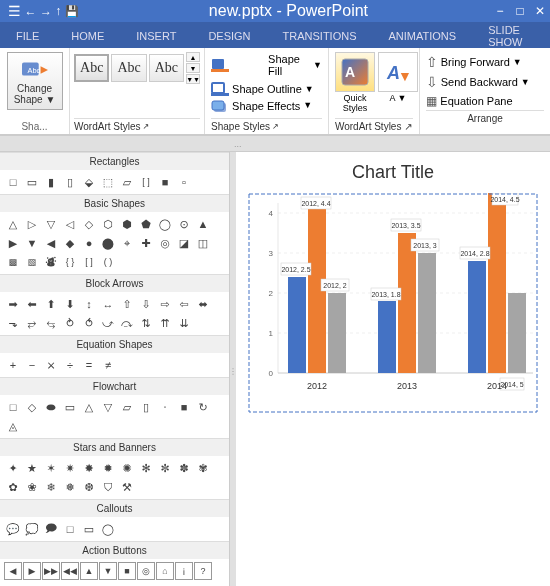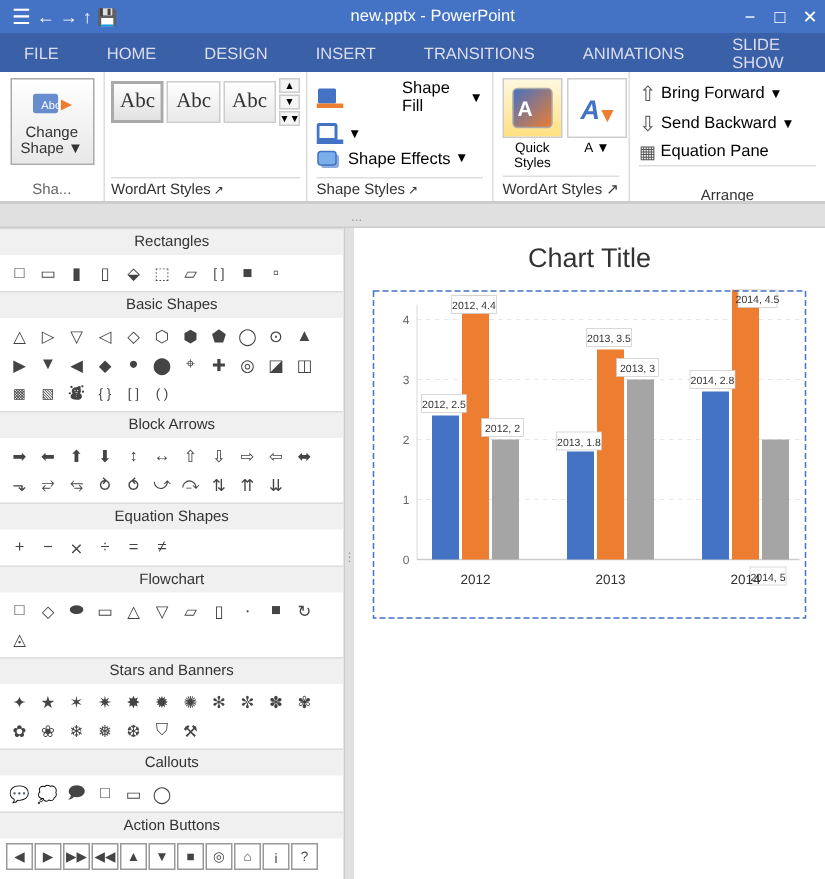--- a/index.html
+++ b/index.html
@@ -157,21 +157,21 @@
     }
     .top-row {
       display: flex;
       background: #4472c4;
       height: 22px;
     }
     .app-title {
       flex: 1;
       text-align: center;
       color: #fff;
-      font-size: 11px;
+      font-size: 16px;
       line-height: 22px;
     }
     .win-controls {
       display: flex;
       align-items: center;
     }
     .win-btn {
       width: 20px;
       height: 22px;
       display: flex;
@@ -211,22 +211,22 @@
   <div class="win-controls">
     <div class="win-btn">−</div>
     <div class="win-btn">□</div>
     <div class="win-btn close">✕</div>
   </div>
 </div>
 
 <div class="tab-strip">
   <div class="tab-strip-item">FILE</div>
   <div class="tab-strip-item">HOME</div>
+  <div class="tab-strip-item">INSERT</div>
   <div class="tab-strip-item">DESIGN</div>
-  <div class="tab-strip-item">INSERT</div>
   <div class="tab-strip-item">TRANSITIONS</div>
   <div class="tab-strip-item">ANIMATIONS</div>
   <div class="tab-strip-item">SLIDE SHOW</div>
   <div class="tab-strip-item">REVIEW</div>
   <div class="tab-strip-item">VIEW</div>
 
 </div>
 
 <div class="ribbon">
 
@@ -270,20 +270,21 @@
         </svg>
       </div>
       <span style="font-size:11px;padding-left:36px;">Shape Fill</span>
       <span style="font-size:9px;">▼</span>
     </div>
     <div style="display:flex;align-items:center;gap:3px;cursor:pointer;padding:1px 0;">
       <svg width="18" height="14" viewBox="0 0 18 14">
         <rect x="1" y="1" width="12" height="10" fill="none" stroke="#4472c4" stroke-width="2" rx="1"></rect>
         <rect x="0" y="11" width="18" height="3" fill="#4472c4"></rect>
       </svg>
+      <span style="font-size:11px;">Shape Outline</span>
       <span style="font-size:9px;">▼</span>
     </div>
     <div style="display:flex;align-items:flex-start;gap:3px;cursor:pointer;padding:1px 0;">
       <svg width="18" height="14" viewBox="0 0 18 14">
         <rect x="3" y="3" width="12" height="9" fill="#4472c4" rx="2" opacity="0.6"></rect>
         <rect x="1" y="1" width="12" height="9" fill="#7aafea" rx="2" stroke="#4472c4" stroke-width="1"></rect>
       </svg>
       <span style="font-size:11px;">Shape Effects</span>
       <span style="font-size:9px;">▼</span>
     </div>
@@ -330,21 +331,21 @@
     </div>
     <div style="display:flex;align-items:center;gap:3px;cursor:pointer;padding:2px 0;">
       <span style="font-size:14px;color:#555;">⇩</span>
       <span>Send Backward</span>
       <span style="font-size:9px;">▼</span>
     </div>
     <div style="display:flex;align-items:center;gap:3px;cursor:pointer;padding:2px 0;">
       <span style="font-size:12px;color:#555;">▦</span>
       <span>Equation Pane</span>
     </div>
-    <div style="font-size:10px;color:#333;border-top:1px solid #ddd;padding-top:14px;text-align:center;">Arrange</div>
+    <div style="font-size:10px;color:#333;border-top:1px solid #ddd;padding-top:2px;text-align:center;">Arrange</div>
   </div>
 </div>
 
 <div class="ruler">
   <span style="margin-left:230px;">...</span>
 </div>
 
 <div class="main-content">
 
   <div class="shapes-panel">

